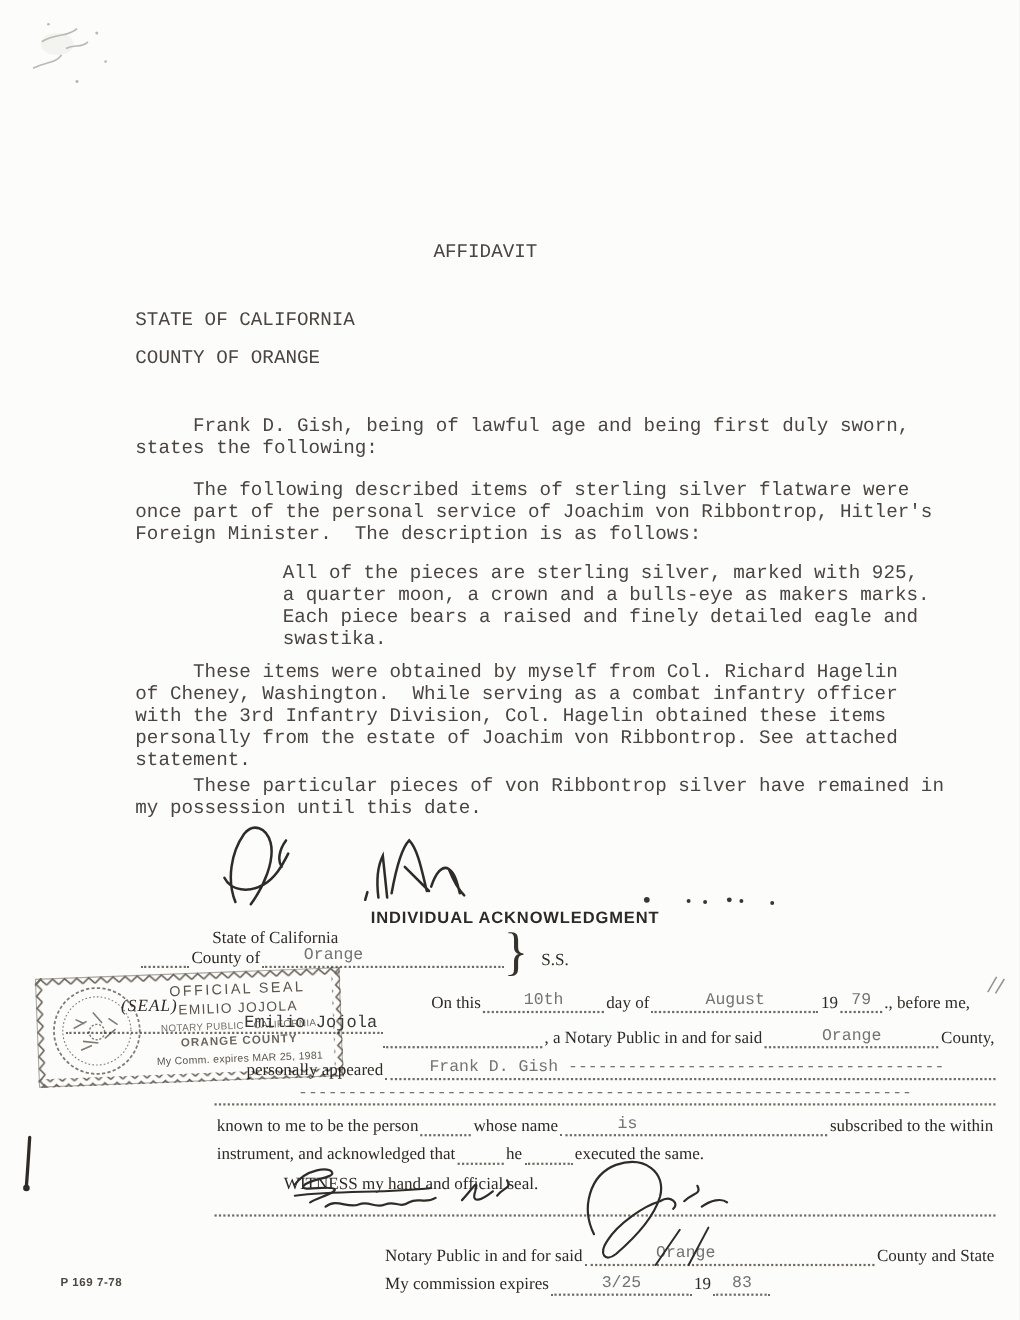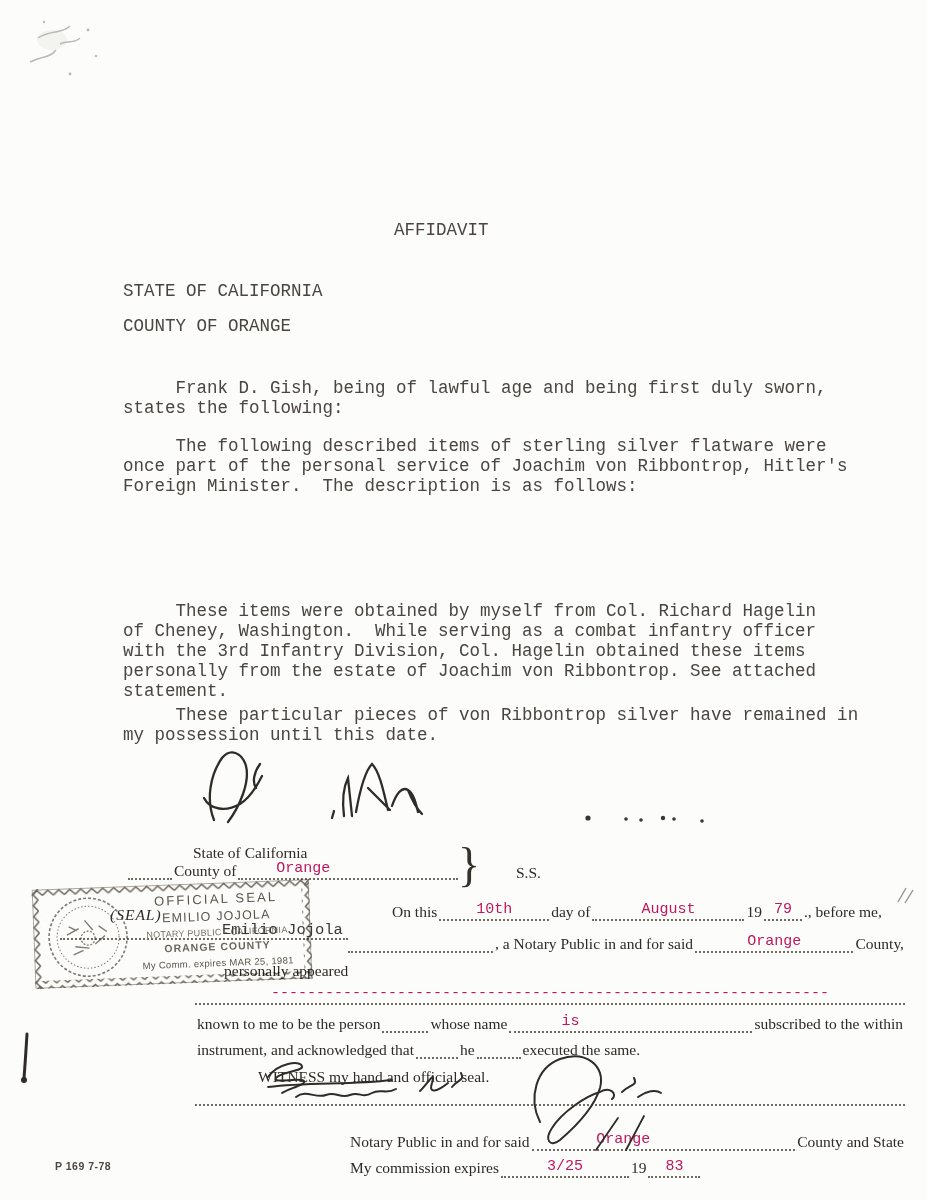--- a/index.html
+++ b/index.html
@@ -6,21 +6,21 @@
   .page{position:relative;width:927px;height:1200px;margin:0 auto;background:#fcfcfa;overflow:hidden;
         font-family:"Liberation Serif",serif;}
   
   .para{position:absolute;white-space:pre-wrap;font-family:"Liberation Mono",monospace;
         font-size:17.5px;line-height:20px;color:#4a4540;}
   
   .formrow{position:absolute;display:flex;align-items:flex-end;color:#2e2a25;font-size:15.5px;line-height:18px;}
   .formrow .t{white-space:pre;padding:0 2px;}
   .dots{display:inline-block;border-bottom:2px dotted #6f6a62;height:4px;}
   .fill{display:inline-block;border-bottom:2px dotted #6f6a62;font-family:"Liberation Mono",monospace;
-        font-size:15px;color:#be185d;height:18px;line-height:17px;white-space:pre;text-align:center;}
+        font-size:15px;color:#737373;height:18px;line-height:17px;white-space:pre;text-align:center;}
   .grow{flex:1 1 auto;}
   .serifabs{position:absolute;color:#2e2a25;font-size:15.5px;white-space:pre;}
   .heading{position:absolute;font-family:"Liberation Sans",sans-serif;font-weight:bold;
            font-size:15px;letter-spacing:.8px;color:#2c2a26;}
   .brace{position:absolute;font-size:46px;font-weight:400;color:#35322c;transform:scaleY(1.05);}
   
   .stamp{position:absolute;left:33px;top:884px;width:278px;height:100px;transform:rotate(-2.2deg);
          z-index:3;mix-blend-mode:multiply;color:#5c564d;}
   .stamp .txt{position:absolute;left:96px;top:9px;width:176px;text-align:center;
               font-family:"Liberation Sans",sans-serif;}
@@ -40,38 +40,43 @@
 <div class="page">
 
   <div class="para" style="left:394px;top:220px;">AFFIDAVIT</div>
   <div class="para" style="left:123px;top:281px;">STATE OF CALIFORNIA</div>
   <div class="para" style="left:123px;top:316px;">COUNTY OF ORANGE</div>
   <div class="para" style="left:123px;top:378px;">     Frank D. Gish, being of lawful age and being first duly sworn,
 states the following:</div>
   <div class="para" style="left:123px;top:436px;">     The following described items of sterling silver flatware were
 once part of the personal service of Joachim von Ribbontrop, Hitler's
 Foreign Minister.  The description is as follows:</div>
+  <div class="para" style="left:257px;top:511px;">All of the pieces are sterling silver, marked with 925,
+a quarter moon, a crown and a bulls-eye as makers marks.
+Each piece bears a raised and finely detailed eagle and
+swastika.</div>
   <div class="para" style="left:123px;top:601px;">     These items were obtained by myself from Col. Richard Hagelin
 of Cheney, Washington.  While serving as a combat infantry officer
 with the 3rd Infantry Division, Col. Hagelin obtained these items
 personally from the estate of Joachim von Ribbontrop. See attached
 statement.</div>
   <div class="para" style="left:123px;top:705px;">     These particular pieces of von Ribbontrop silver have remained in
 my possession until this date.</div>
 
+  <div class="heading" style="left:337px;top:826px;">INDIVIDUAL ACKNOWLEDGMENT</div>
 
   <div class="serifabs" style="left:193px;top:844px;">State of California</div>
 
   <div class="formrow" style="left:128px;top:860px;width:330px;">
     <span class="dots" style="width:44px;"></span>
     <span class="t">County of</span>
     <span class="fill grow" style="padding-right:90px;">Orange</span>
   </div>
   <div class="brace" style="left:458px;top:838px;">}</div>
-  <div class="serifabs" style="left:516px;top:864px;">S.S.</div>
+  <div class="serifabs" style="left:492px;top:864px;">S.S.</div>
 
   <div class="formrow" style="left:390px;top:901px;width:517px;">
     <span class="t">On this</span>
     <span class="fill" style="width:110px;">10th</span>
     <span class="t">day of</span>
     <span class="fill" style="width:152px;">August</span>
     <span class="t">19</span>
     <span class="fill" style="width:38px;">79</span>
     <span class="t">., before me,</span>
   </div>
@@ -82,20 +87,21 @@
 
   <div class="formrow" style="left:348px;top:933px;width:558px;">
     <span class="dots" style="width:145px;"></span>
     <span class="t">, a Notary Public in and for said</span>
     <span class="fill grow">Orange</span>
     <span class="t">County,</span>
   </div>
 
   <div class="formrow" style="left:222px;top:962px;width:683px;">
     <span class="t">personally appeared</span>
+    <span class="fill grow" style="text-align:left;padding-left:40px;">Frank D. Gish --------------------------------------</span>
   </div>
 
   <div class="formrow" style="left:195px;top:985px;width:710px;">
     <span class="fill grow">--------------------------------------------------------------</span>
   </div>
 
   <div class="formrow" style="left:195px;top:1013px;width:710px;">
     <span class="t">known to me to be the person</span>
     <span class="dots" style="width:46px;"></span>
     <span class="t">whose name</span>

